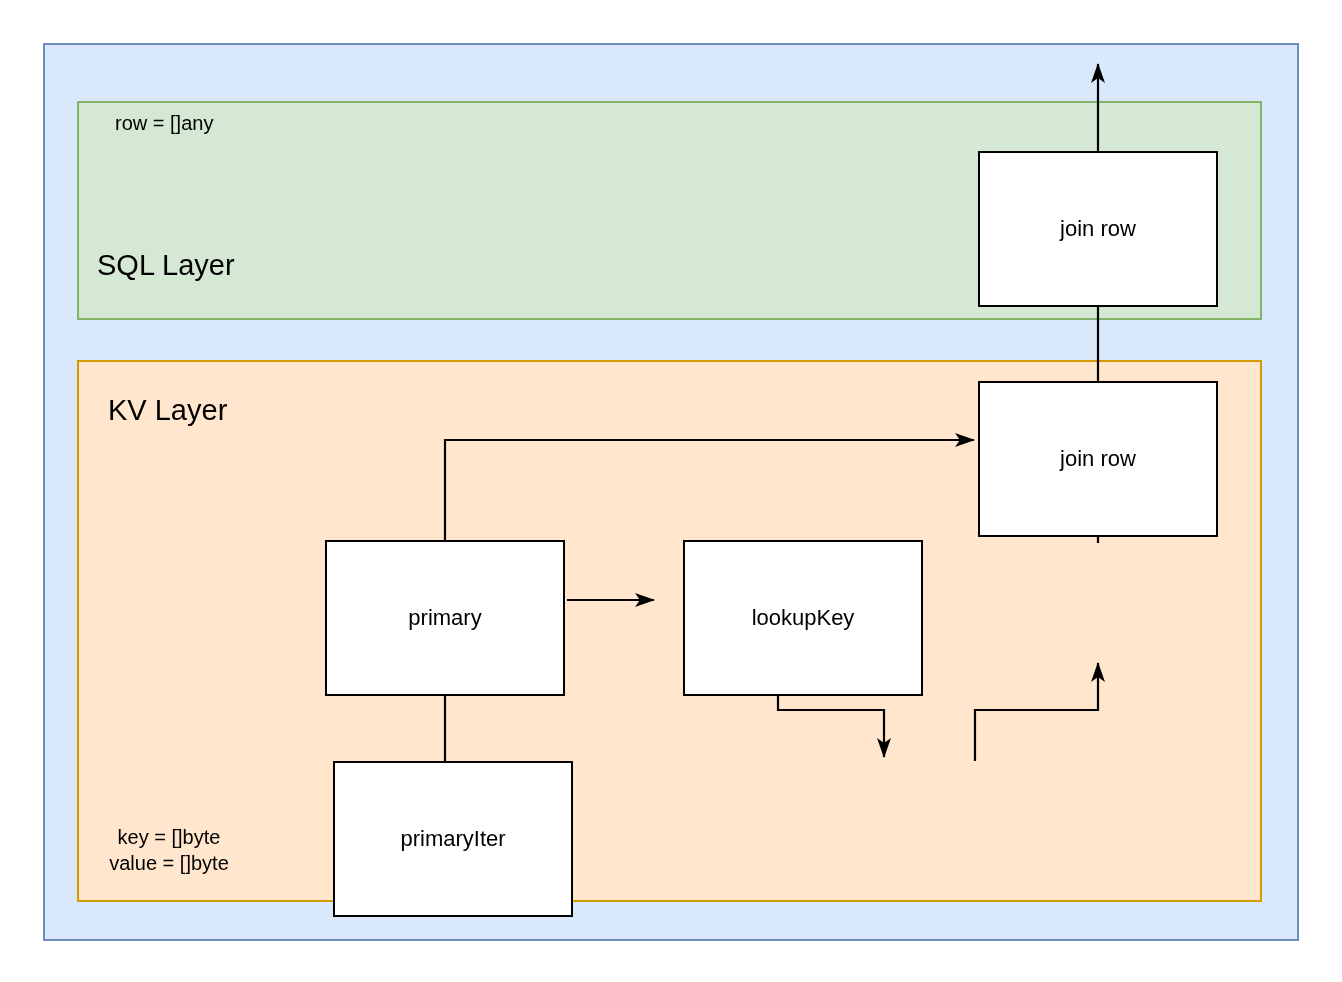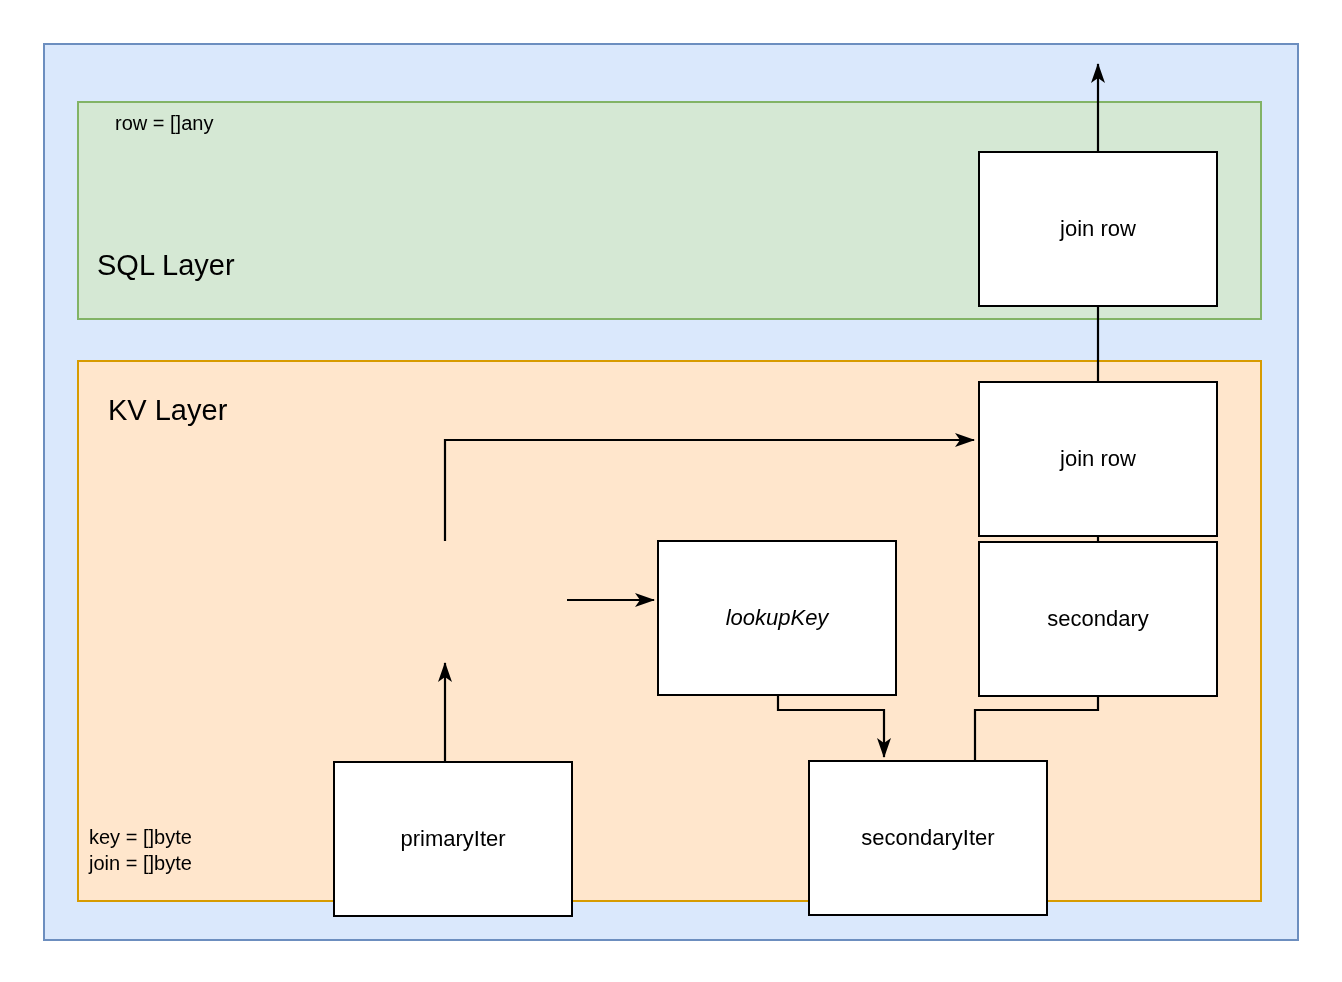--- a/index.html
+++ b/index.html
@@ -54,21 +54,21 @@
   }
   .layer-label.sql { left: 97px; top: 248px; }
   .layer-label.kv  { left: 108px; top: 393px; text-align: right; }
   .annotation {
     position: absolute;
     font-size: 20px;
     line-height: 26px;
     white-space: nowrap;
   }
   .annotation.row-any { left: 115px; top: 110px; }
-  .annotation.kv-types { left: 89px; top: 824px; width: 160px; }
+  .annotation.kv-types { left: 89px; top: 824px; width: 160px; text-align: center; }
   .edges-svg {
     position: absolute;
     left: 0; top: 0;
     width: 1342px; height: 982px;
   }
   .edges-svg path.edge {
     fill: none;
     stroke: var(--arrow);
     stroke-width: 2.2;
   }
@@ -80,21 +80,21 @@
     box-sizing: border-box;
     display: flex;
     align-items: center;
     justify-content: center;
     font-size: 22px;
     white-space: nowrap;
   }
   .node.sql-join-row   { left: 978px; top: 151px; }
   .node.kv-join-row    { left: 978px; top: 381px; }
   .node.primary        { left: 325px; top: 540px; }
-  .node.lookup-key     { left: 657px; top: 540px; font-style: italic; }
+  .node.lookup-key     { left: 683px; top: 540px; }
   .node.secondary      { left: 978px; top: 541px; }
   .node.primary-iter   { left: 325px; top: 761px; margin-left: 8px; }
   .node.secondary-iter { left: 808px; top: 760px; }
 </style>
 </head>
 <body>
 
 <div class="canvas">
 
   <div class="outer-rect"></div>
@@ -119,41 +119,38 @@
   </svg>
 
   <div class="annotation row-any">row = []any</div>
 
   <div class="layer-label sql">SQL Layer</div>
 
   <div class="layer-label kv">KV Layer</div>
 
   <div class="annotation kv-types">
     <div>key = []byte</div>
-    <div>join = []byte</div>
+    <div>value = []byte</div>
   </div>
 
   <div class="node sql-join-row">
     <span>join row</span>
   </div>
 
   <div class="node kv-join-row">
     <span>join row</span>
   </div>
 
+  <div class="node primary">
+    <span>primary</span>
+  </div>
 
   <div class="node lookup-key">
     <span>lookupKey</span>
   </div>
 
-  <div class="node secondary">
-    <span>secondary</span>
-  </div>
 
   <div class="node primary-iter">
     <span>primaryIter</span>
   </div>
 
-  <div class="node secondary-iter">
-    <span>secondaryIter</span>
-  </div>
 
 </div>
 
 </body></html>

